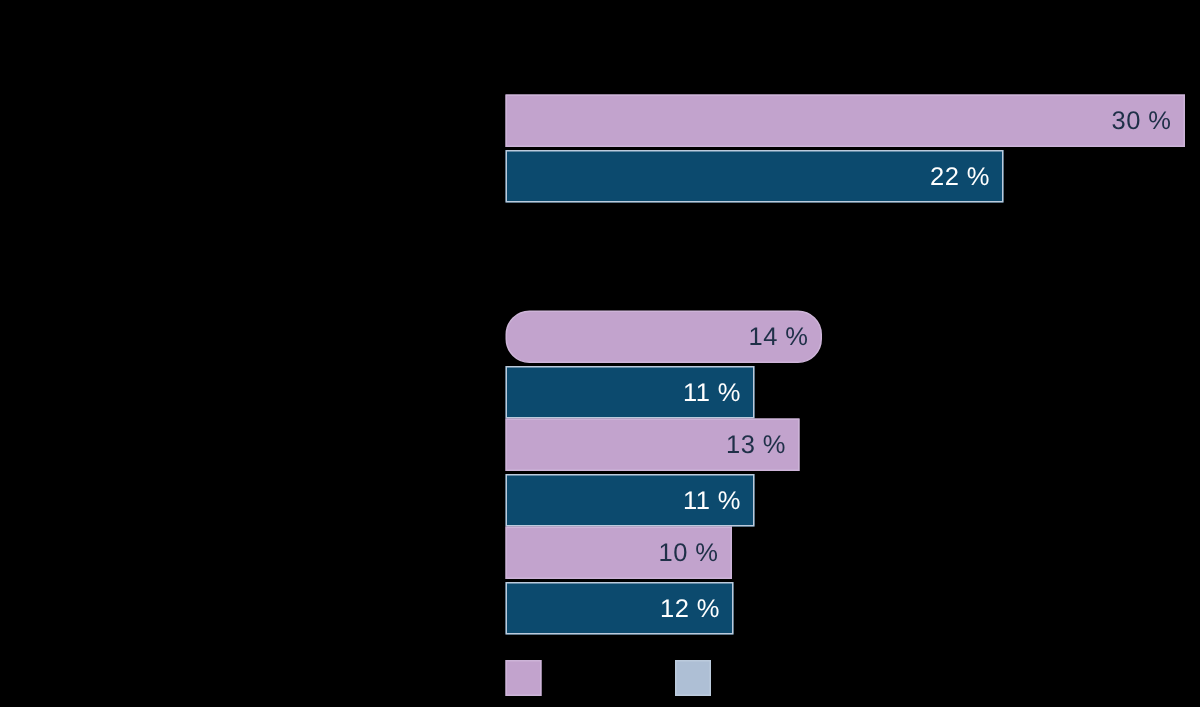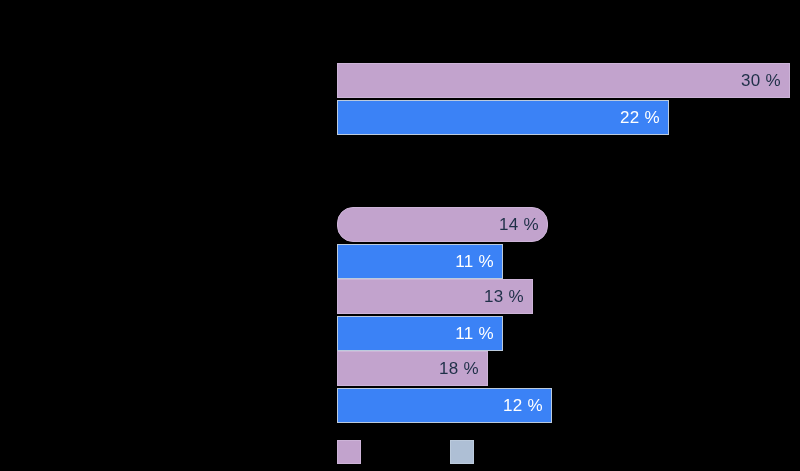--- a/index.html
+++ b/index.html
@@ -56,21 +56,21 @@
     border: 1px solid rgba(255,255,255,0.30);
     display: flex;
     align-items: center;
     justify-content: flex-end;
   }
   .bar.series-a {
     background: #c2a3cd;
     border-color: #cdb4d8;
   }
   .bar.series-b {
-    background: #3b82f6;
+    background: #0c4a6e;
     border-color: #bccbdd;
   }
   .bar-value {
     font-size: 17px;
     padding-right: 8px;
     letter-spacing: 0.3px;
     white-space: nowrap;
   }
   .series-a .bar-value { color: #1f3048; }
   .series-b .bar-value { color: #ffffff; }
@@ -147,23 +147,23 @@
         <div class="bar series-a" style="top: 0px; height: 35px; width: 196px;">
           <span class="bar-value">13 %</span>
         </div>
         <div class="bar series-b" style="top: 37px; height: 35px; width: 166px;">
           <span class="bar-value">11 %</span>
         </div>
       </div>
       <div class="cat-group" style="top: 351px; height: 72px;">
         <div class="cat-label"></div>
         <div class="bar series-a" style="top: 0px; height: 35px; width: 151px;">
-          <span class="bar-value">18 %</span>
+          <span class="bar-value">10 %</span>
         </div>
-        <div class="bar series-b" style="top: 37px; height: 35px; width: 215px; padding-left: 16px;">
+        <div class="bar series-b" style="top: 37px; height: 35px; width: 152px; padding-left: 16px;">
           <span class="bar-value">12 %</span>
         </div>
       </div>
     </div>
 
   <div class="legend" id="legend-area">
       <div class="legend-item item-0">
         <span class="legend-swatch sw-a"></span>
         <span class="legend-label"></span>
       </div>

